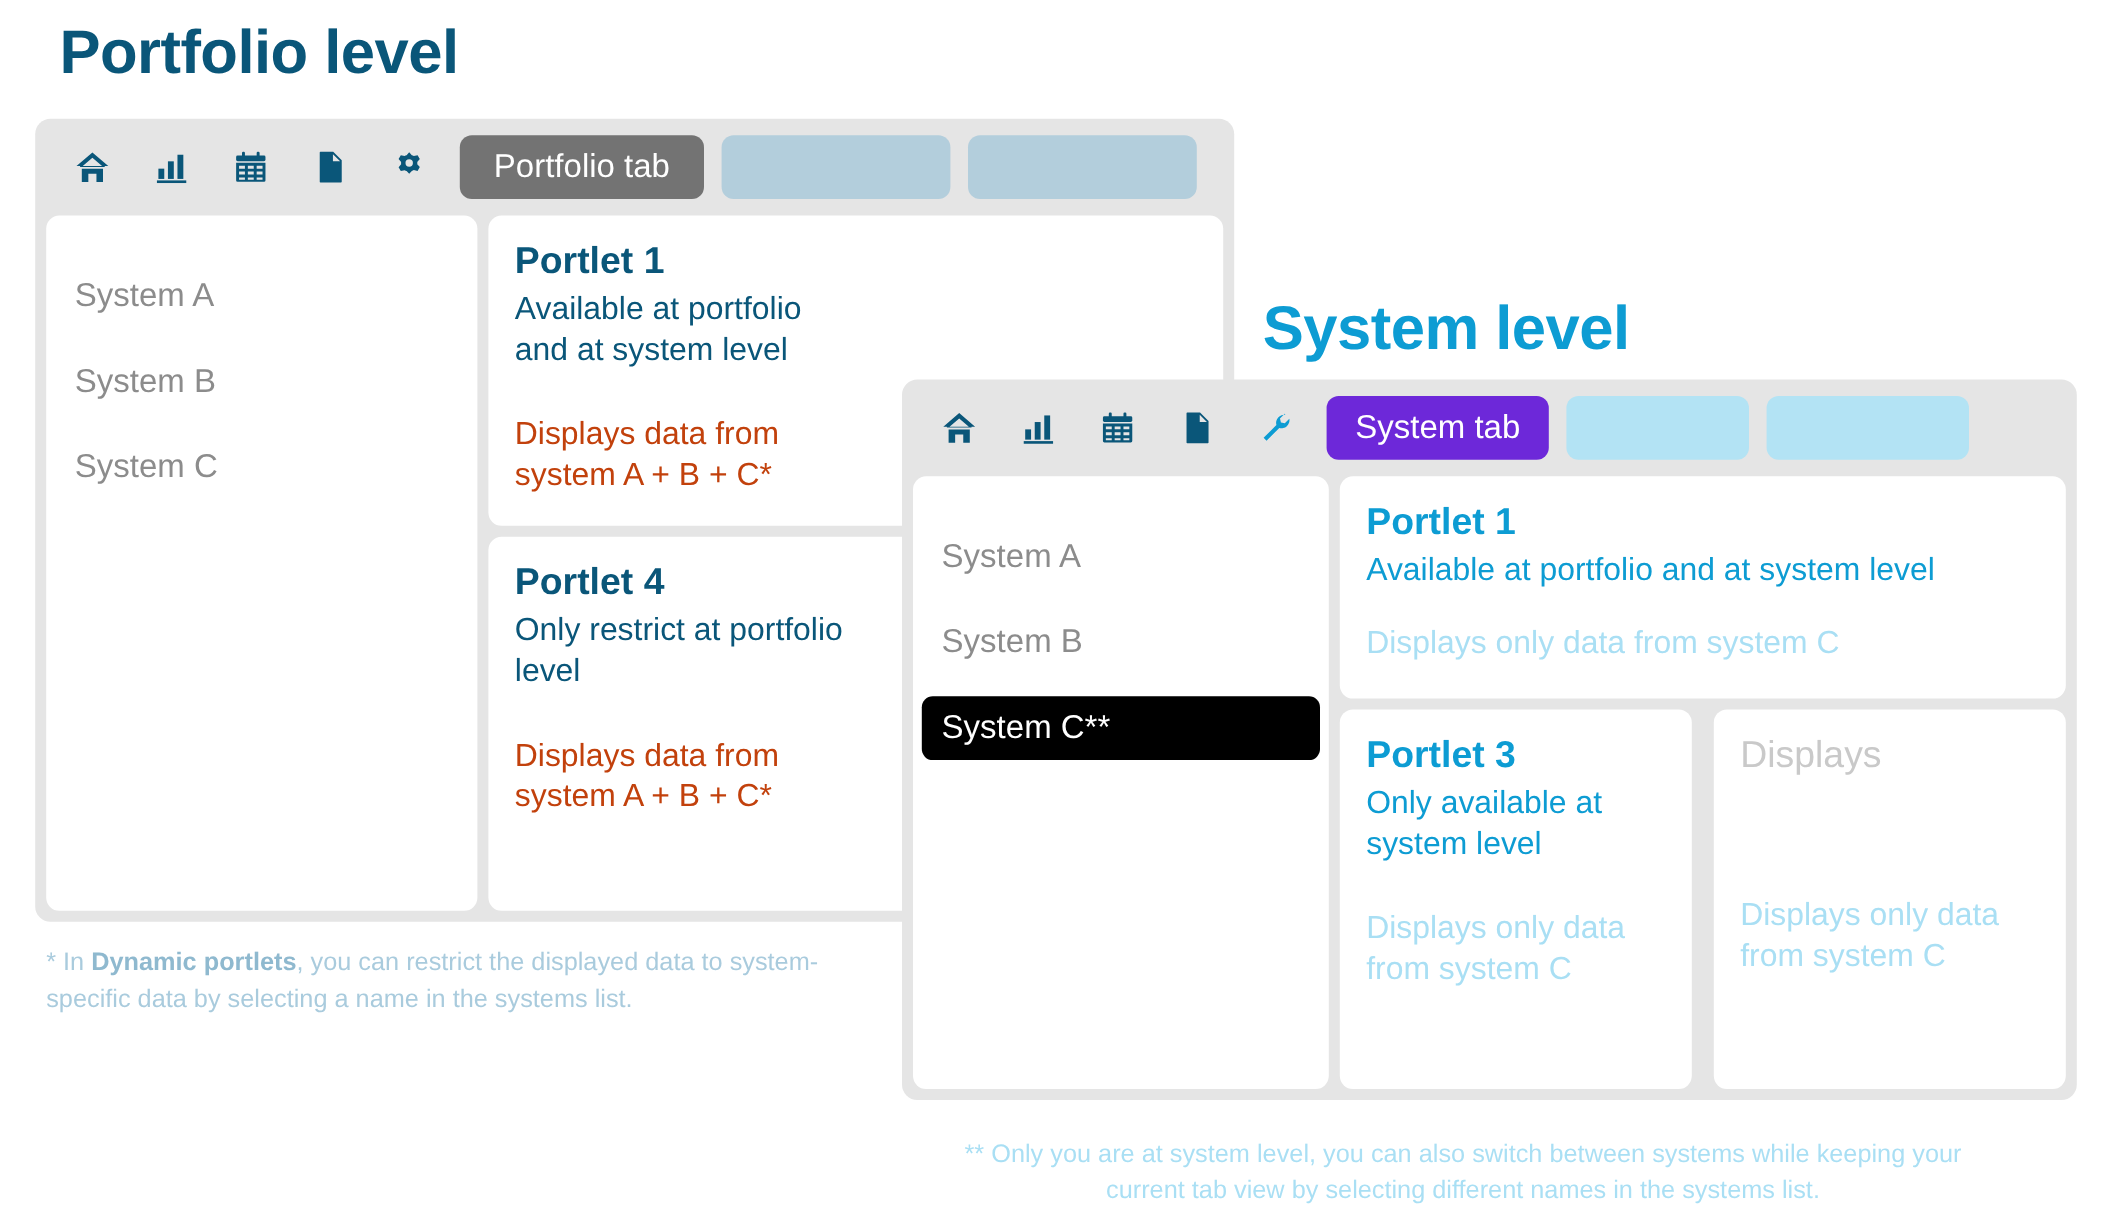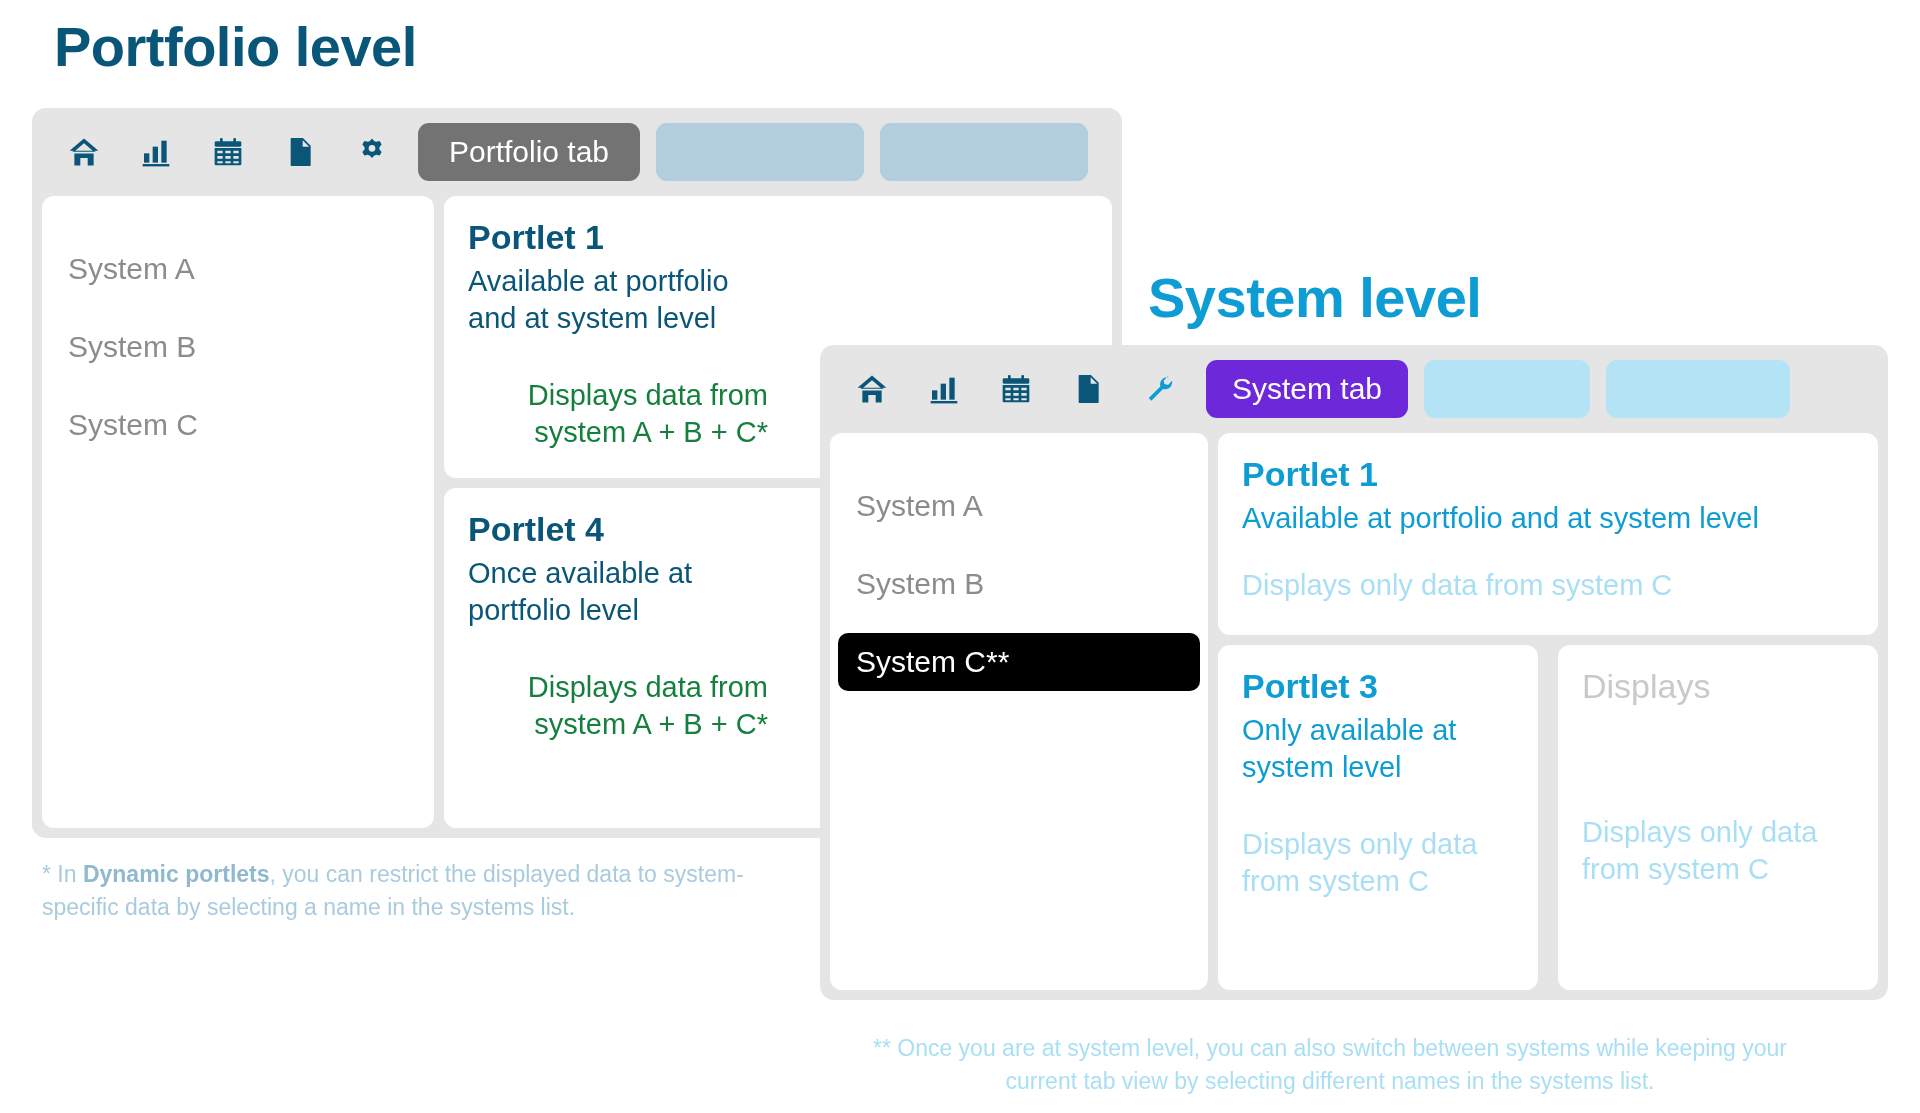--- a/index.html
+++ b/index.html
@@ -175,21 +175,21 @@
   }
   .portlet-note {
     font-size: 29px;
     line-height: 1.28;
     margin: 40px 0 0 0;
   }
 
   
   #portfolio-panel .portlet-title { color: #0a5679; }
   #portfolio-panel .portlet-sub   { color: #0a5679; }
-  #portfolio-panel .portlet-note  { color: #15803d; text-align: right; }
+  #portfolio-panel .portlet-note  { color: #c2410c; }
 
   
   #system-panel .portlet-title { color: #0d9cd3; }
   #system-panel .portlet-sub   { color: #0d9cd3; }
   #system-panel .portlet-note  { color: #a9dff4; }
   #system-panel .portlet.muted .portlet-title { color: #c9c9c9; font-weight: normal; }
 
   
   .footnote {
     position: absolute;
@@ -274,21 +274,21 @@
     </div>
 
     <div class="portlet-col">
       <div class="card portlet" style="flex:0 0 282px;">
         <div class="portlet-title">Portlet 1</div>
         <div class="portlet-sub" style="max-width:300px;">Available at portfolio and at system level</div>
         <div class="portlet-note" style="max-width:300px;">Displays data from system A + B + C*</div>
       </div>
       <div class="card portlet" style="flex:1 1 auto;">
         <div class="portlet-title">Portlet 4</div>
-        <div class="portlet-sub" style="max-width:300px;">Once available at portfolio level</div>
+        <div class="portlet-sub" style="max-width:300px;">Only restrict at portfolio level</div>
         <div class="portlet-note" style="max-width:300px;">Displays data from system A + B + C*</div>
       </div>
     </div>
 
   </div>
 </div>
 
 <div id="portfolio-footnote" class="footnote"><span>* In </span><b>Dynamic portlets</b><span>, you can restrict the displayed data to system-specific data by selecting a name in the systems list.</span></div>
 
 <div id="system-title" class="level-title">System level</div>
@@ -366,14 +366,14 @@
         <div class="card portlet muted" style="flex:1 1 0;">
           <div class="portlet-title">Displays</div>
           <div class="portlet-note" style="margin-top:108px;max-width:270px;">Displays only data from system C</div>
         </div>
       </div>
 
     </div>
   </div>
 </div>
 
-<div id="system-footnote" class="footnote">** Once you are at system level, you can also switch between systems while keeping your
+<div id="system-footnote" class="footnote">** Only you are at system level, you can also switch between systems while keeping your
 current tab view by selecting different names in the systems list.</div>
 
 </body></html>

